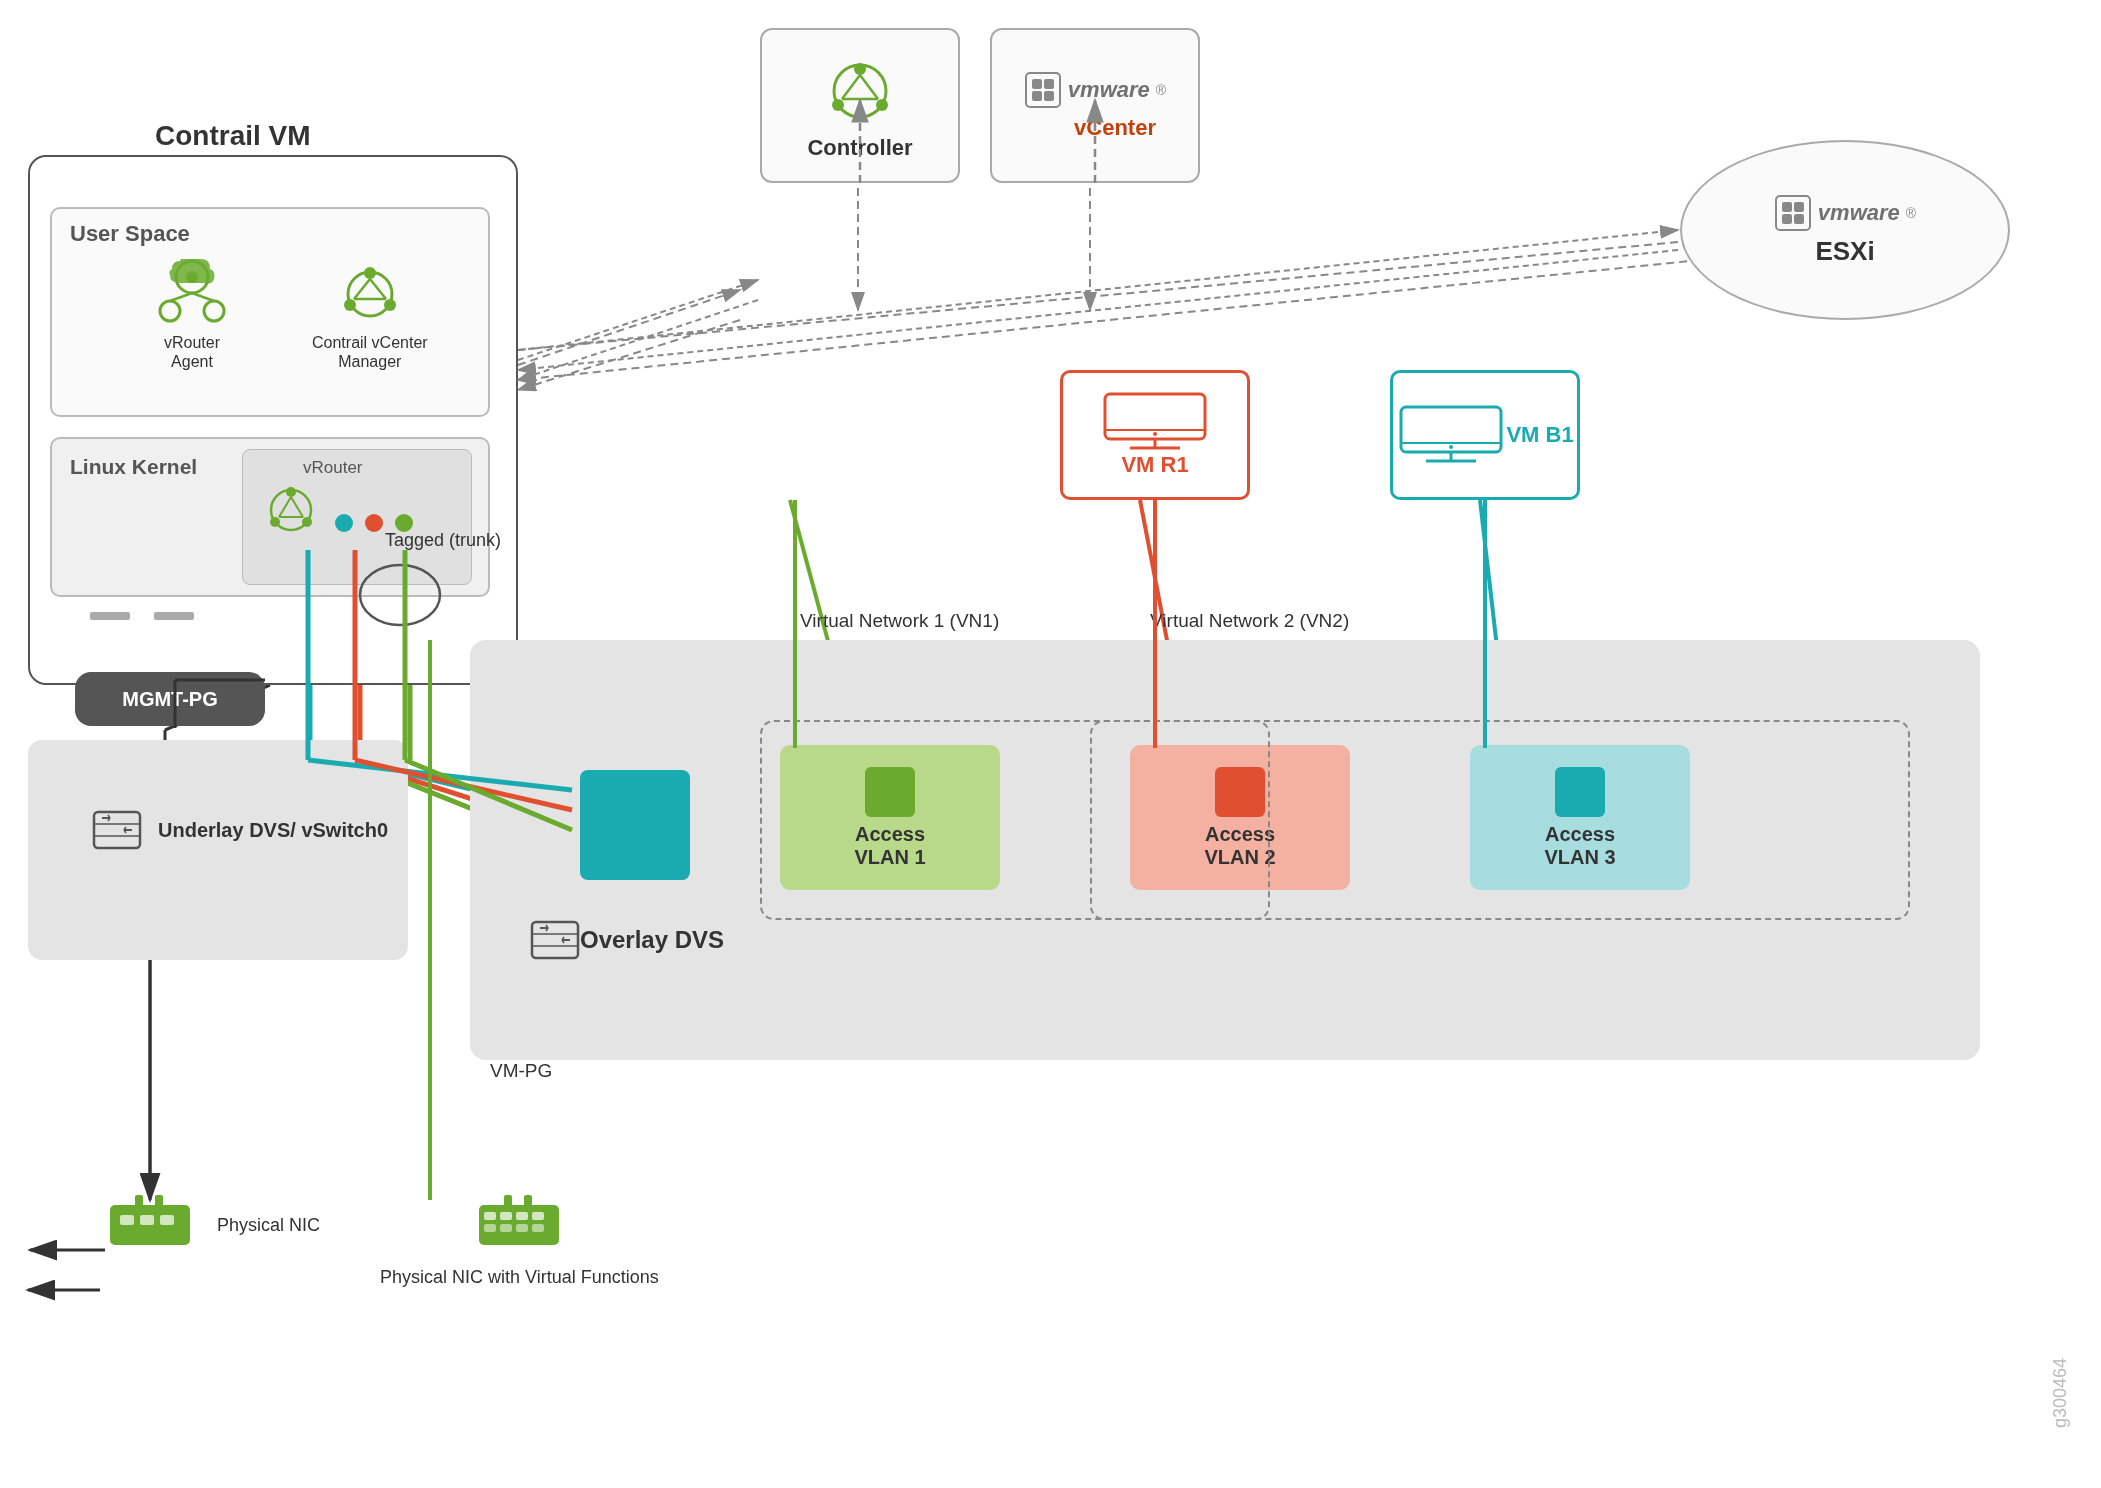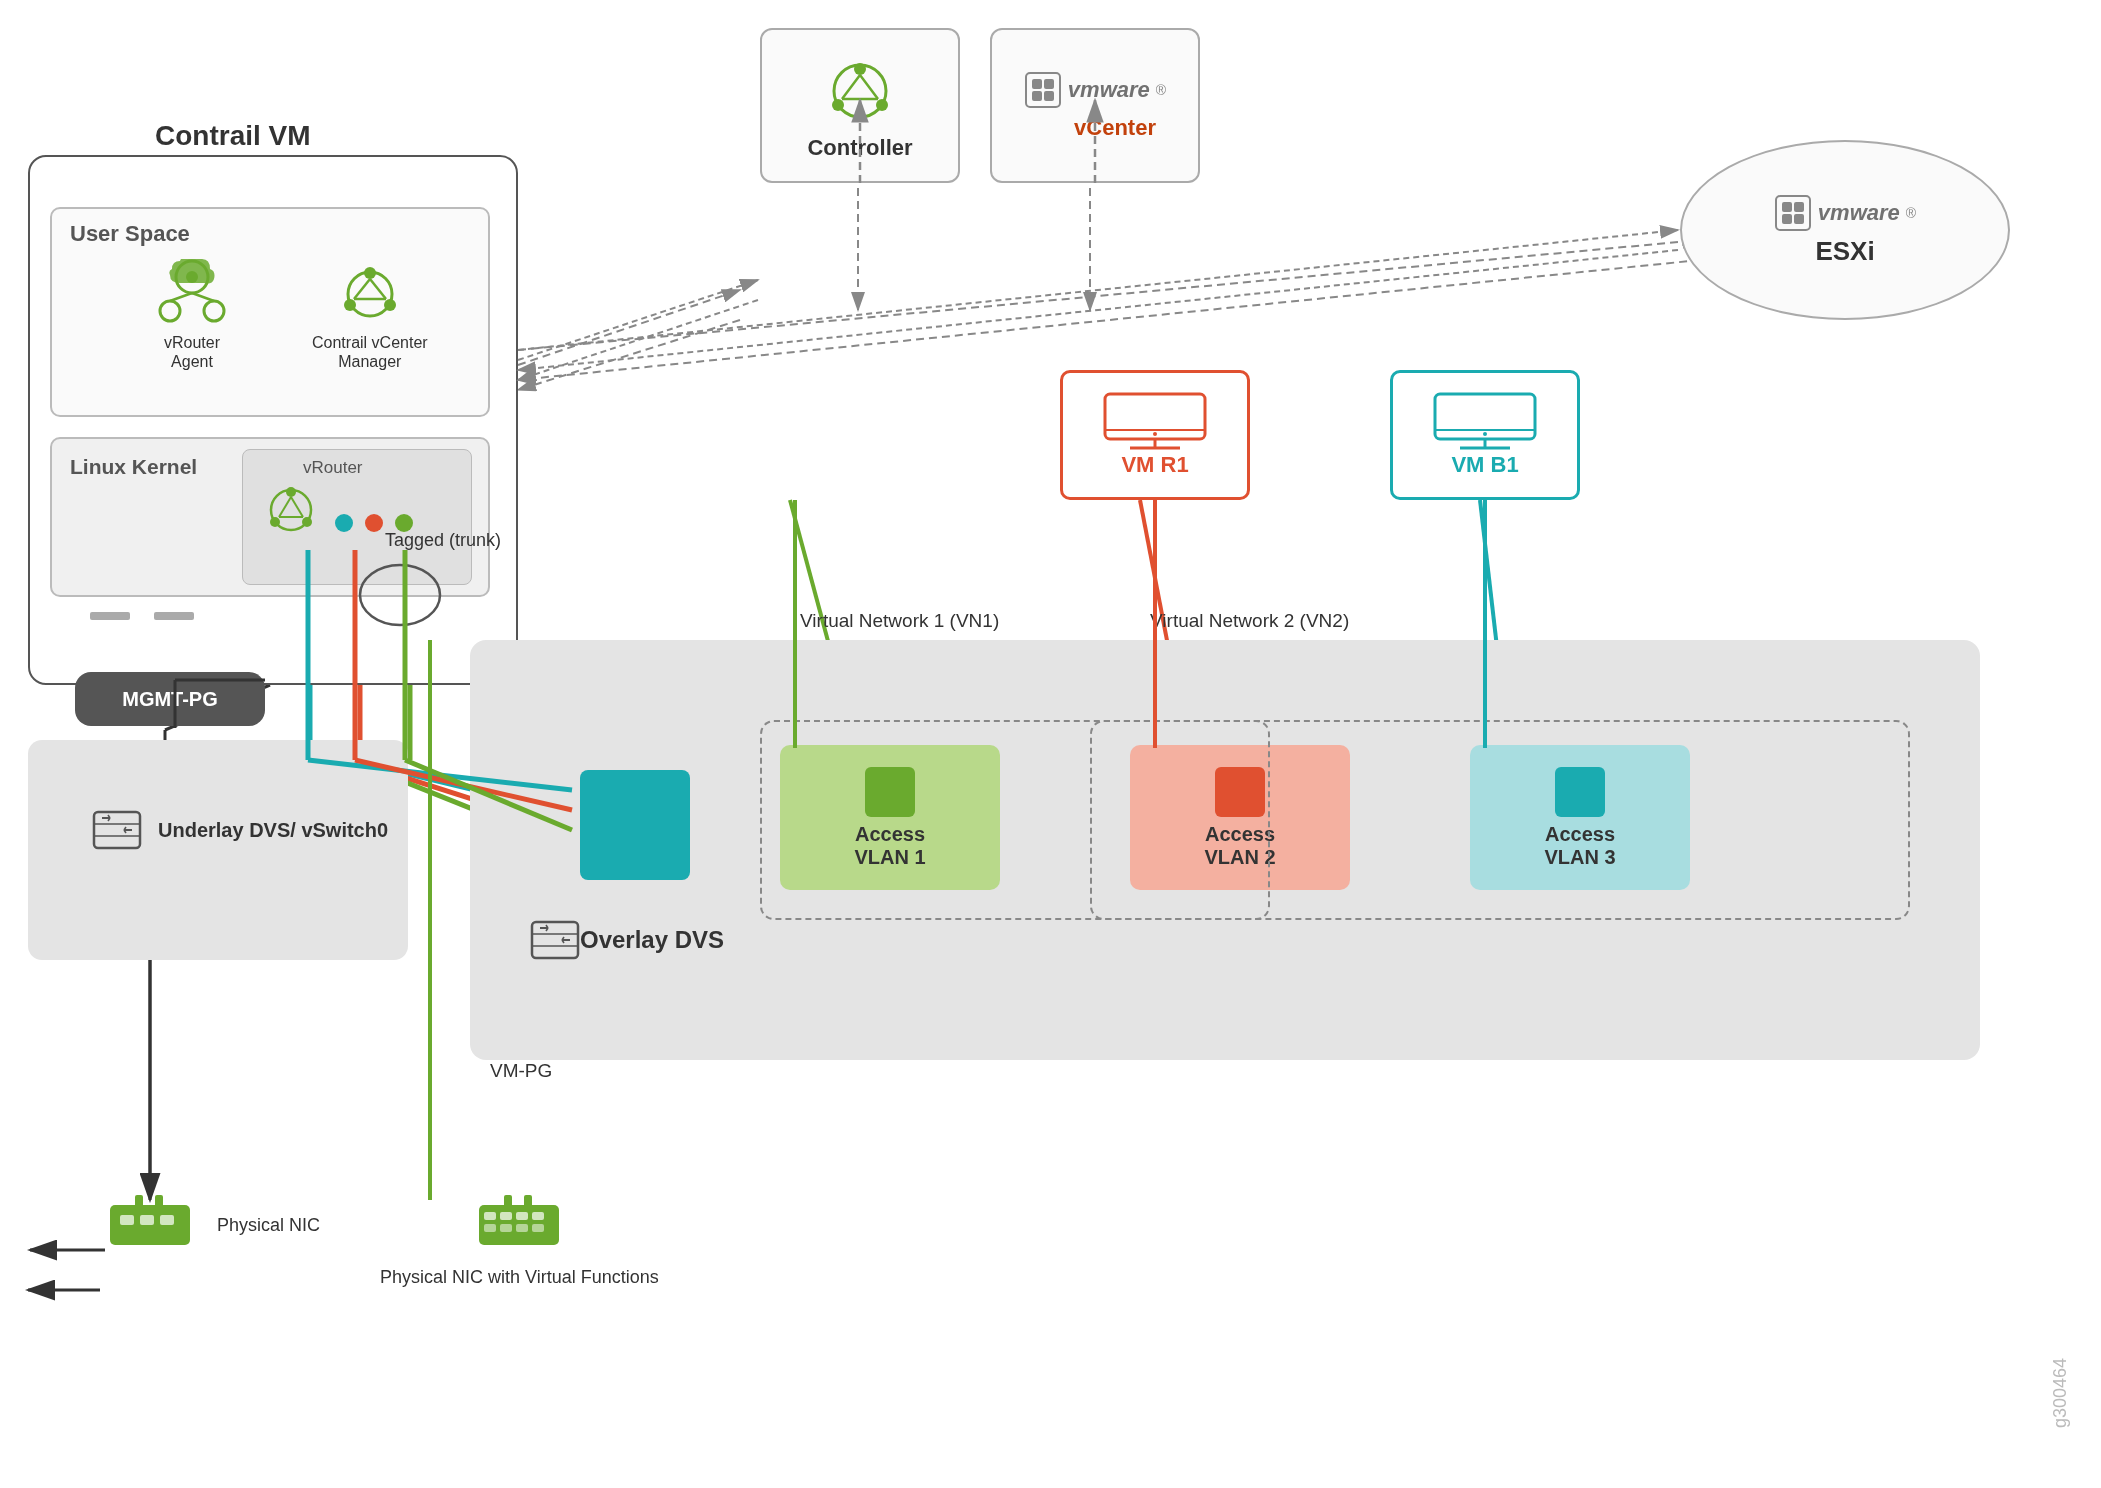--- a/index.html
+++ b/index.html
@@ -226,21 +226,21 @@
     <svg width="110" height="60" viewBox="0 0 110 60">
       <rect x="5" y="2" width="100" height="45" rx="5" fill="none" stroke="#e05030" stroke-width="3"></rect>
       <line x1="55" y1="47" x2="55" y2="56" stroke="#e05030" stroke-width="3"></line>
       <line x1="30" y1="56" x2="80" y2="56" stroke="#e05030" stroke-width="3"></line>
       <line x1="5" y1="38" x2="105" y2="38" stroke="#e05030" stroke-width="2"></line>
       <circle cx="55" cy="42" r="2" fill="#e05030"></circle>
     </svg>
     <span style="font-size:22px; font-weight:bold; color:#e05030;">VM R1</span>
   </div>
 
-  <div style="position:absolute; left:1390px; top:370px; width:190px; height:130px; border:3px solid #1aabb0; border-radius:10px; background:#fff; display:flex; flex-direction:column; align-items:center; justify-content:center;">
+  <div style="position:absolute; left:1390px; top:370px; width:190px; height:130px; border:3px solid #1aabb0; border-radius:10px; background:#fff; display:flex; align-items:center; justify-content:center;">
     <svg width="110" height="60" viewBox="0 0 110 60">
       <rect x="5" y="2" width="100" height="45" rx="5" fill="none" stroke="#1aabb0" stroke-width="3"></rect>
       <line x1="55" y1="47" x2="55" y2="56" stroke="#1aabb0" stroke-width="3"></line>
       <line x1="30" y1="56" x2="80" y2="56" stroke="#1aabb0" stroke-width="3"></line>
       <line x1="5" y1="38" x2="105" y2="38" stroke="#1aabb0" stroke-width="2"></line>
       <circle cx="55" cy="42" r="2" fill="#1aabb0"></circle>
     </svg>
     <span style="font-size:22px; font-weight:bold; color:#1aabb0;">VM B1</span>
   </div>
 

